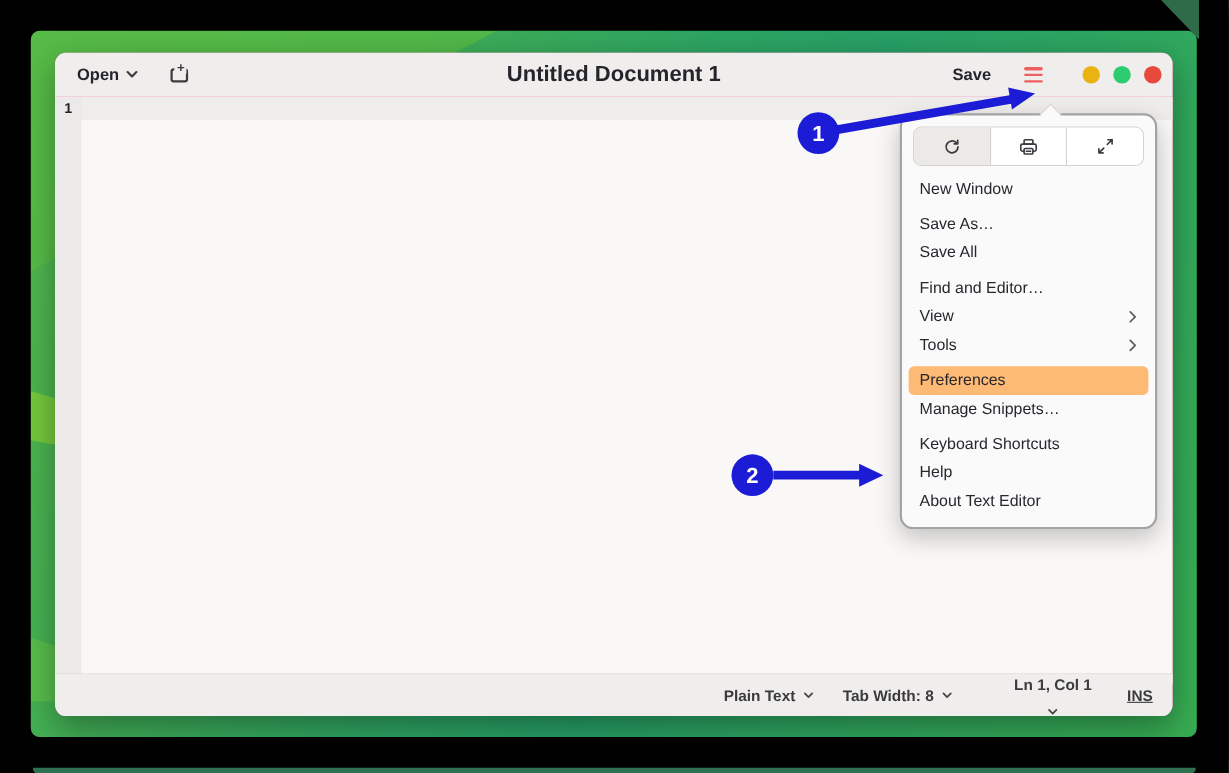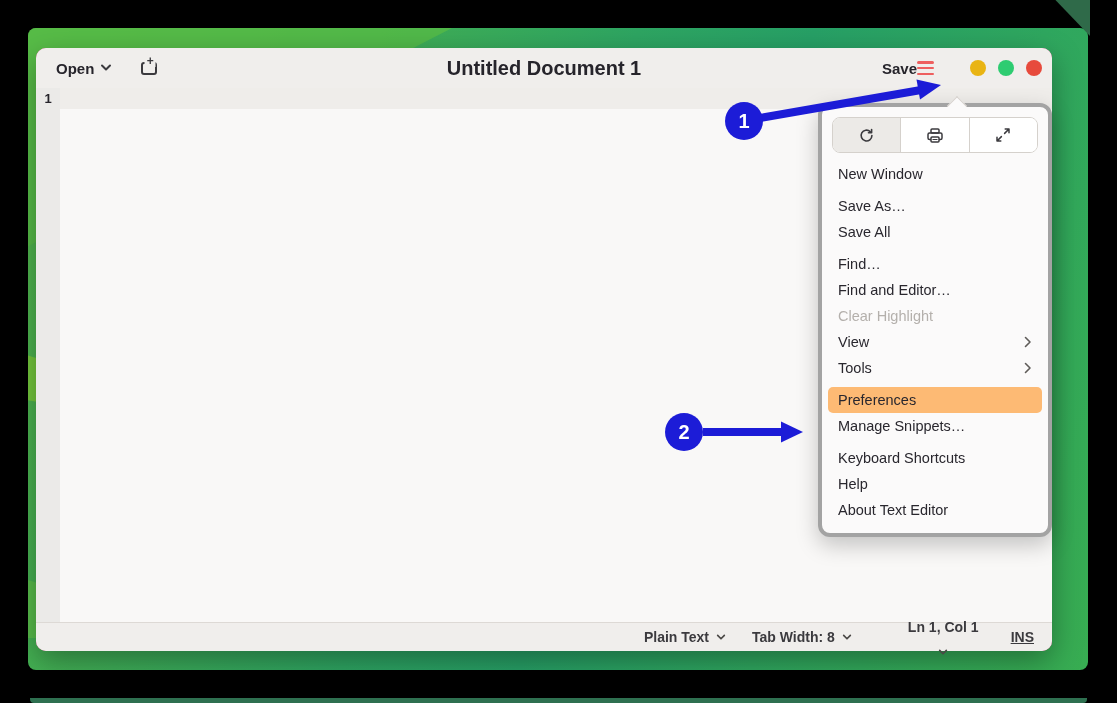--- a/index.html
+++ b/index.html
@@ -17,66 +17,66 @@
   .stripe-b { position:absolute; left:0; top:50%; width:7%; height:10%;
     background:#74c83c; clip-path:polygon(0 10%,100% 45%,100% 100%,0 80%); }
   .stripe-c { position:absolute; left:0; top:86%; width:7%; height:9%;
     background:#5dc04a; clip-path:polygon(0 0,100% 40%,100% 100%,0 100%); opacity:.8; }
   .corner-wedge { position:absolute; left:1042px; top:0; width:48px; height:36px;
     background:#2f6a49; clip-path:polygon(28% 0,100% 0,100% 100%); }
   .bottom-strip { position:absolute; left:30px; right:30px; bottom:0; height:5px;
     background:#2e7050; border-radius:0 0 4px 4px; }
 
   
-  .window { position:absolute; left:36px; top:48px; width:1016px; height:603px;
+  .window { position:absolute; left:50px; top:48px; width:1016px; height:603px;
     background:#ec4899; border-radius:10px; box-shadow:0 10px 30px rgba(0,0,0,.35); }
   .headerbar { position:relative; height:40px; background:#f0eeec;
     border-radius:10px 10px 0 0; display:flex; align-items:center; }
   .hb-btn { display:flex; align-items:center; gap:6px; background:none; border:none;
     font-family:inherit; font-weight:bold; font-size:15px; color:#26242b; cursor:pointer; }
   .open-btn { margin-left:20px; }
   .newtab-btn { margin-left:28px; position:relative; width:20px; height:18px; }
   .newtab-square { position:absolute; left:1px; top:3px; width:16px; height:13px;
     border:2px solid #3b3a3e; border-radius:3px; }
   .newtab-plus { position:absolute; left:50%; top:-4px; transform:translateX(-50%);
     background:#f0eeec; padding:0 2px; font-size:12px; font-weight:bold; color:#3b3a3e; line-height:12px; }
   .hb-title { position:absolute; left:0; right:0; text-align:center; font-weight:bold;
     font-size:20px; color:#26242b; pointer-events:none; }
   .hb-right { position:absolute; right:10px; display:flex; align-items:center; }
-  .save-btn { }
+  .save-btn { margin-right:30px; }
   .menu-btn { background:none; border:none; cursor:pointer; margin-right:24px;
     display:flex; flex-direction:column; justify-content:space-between; width:17px; height:14px; }
   .menu-btn span { display:block; height:2.5px; border-radius:2px; background:#ee5f5f; }
   .dot { width:16px; height:16px; border-radius:50%; margin-left:12px; }
   .dot.yellow { background:#e9b413; }
   .dot.green  { background:#2ecc71; }
   .dot.red    { background:#e74a3c; }
 
   
   .editor { position:absolute; left:0; top:40px; right:0; bottom:29px;
     background:#f9f8f7; overflow:hidden; }
   .gutter { position:absolute; left:0; top:0; bottom:0; width:24px; background:#ebeae8; }
   .current-line { position:absolute; left:0; top:0; right:0; height:21px; background:#efedea; }
   .line-number { position:absolute; left:0; top:3px; width:24px; text-align:center;
     font-size:13px; font-weight:bold; color:#26242b; }
 
   
-  .statusbar { position:absolute; left:0; right:0; bottom:0; height:29px;
+  .statusbar { position:absolute; left:0; right:0; bottom:0; height:39px;
     background:#f0eeec; border-top:1px solid #ddd9d5; border-radius:0 0 10px 10px;
     display:flex; align-items:center; justify-content:flex-end;
     font-size:14px; font-weight:bold; color:#3b3a3e; padding-right:18px; }
   .sb-btn { display:flex; align-items:center; gap:7px; background:none; border:none;
     font:inherit; color:inherit; cursor:pointer; margin-left:26px; }
   .sb-pos { margin-left:56px;flex-direction:column; }
   .sb-pos .gap { width:34px; }
   .sb-ins { margin-left:32px; font-weight:600;text-decoration:underline; }
 
   
   .popover { position:absolute; left:818px; top:103px; width:234px;
-    background:#fbfafa; border:4px solid #a3a3a3; border-radius:12px;
+    background:#fbfafa; border:2px solid #a3a3a3; border-radius:12px;
     box-shadow:0 8px 22px rgba(0,0,0,.22); padding:10px 6px; z-index:5; }
   .tail { position:absolute; top:-8px; left:128px; width:14px; height:14px;
     background:#fbfafa; border-left:1px solid #d5d1cc; border-top:1px solid #d5d1cc;
     transform:rotate(45deg); }
   .toolbar-row { display:flex; margin:0 4px 8px; height:36px;
     border:1px solid #d5d1cc; border-radius:8px; overflow:hidden; background:#fff; }
   .toolbar-row button { flex:1; display:flex; align-items:center; justify-content:center;
     background:#fff; border:none; cursor:pointer; }
   .toolbar-row button + button { border-left:1px solid #d5d1cc; }
   .toolbar-row button.first { background:#eceae7; }
@@ -189,27 +189,21 @@
       <div class="menu-item mb">
           <span class="lbl">New Window</span>
         </div>
       <div class="menu-item">
           <span class="lbl">Save As…</span>
         </div>
       <div class="menu-item mb">
           <span class="lbl">Save All</span>
         </div>
       <div class="menu-item">
-          <span class="lbl">Find…</span>
-        </div>
-      <div class="menu-item">
           <span class="lbl">Find and Editor…</span>
-        </div>
-      <div class="menu-item disabled">
-          <span class="lbl">Clear Highlight</span>
         </div>
       <div class="menu-item">
         <span class="lbl">View</span>
         <svg width="8" height="12" viewBox="0 0 8 12">
             <path d="M1.5 1.5l4.5 4.5-4.5 4.5" stroke="#5f5c59" stroke-width="1.6" fill="none" stroke-linecap="round" stroke-linejoin="round"></path>
           </svg>
       </div>
       <div class="menu-item mb">
         <span class="lbl">Tools</span>
         <svg width="8" height="12" viewBox="0 0 8 12">

